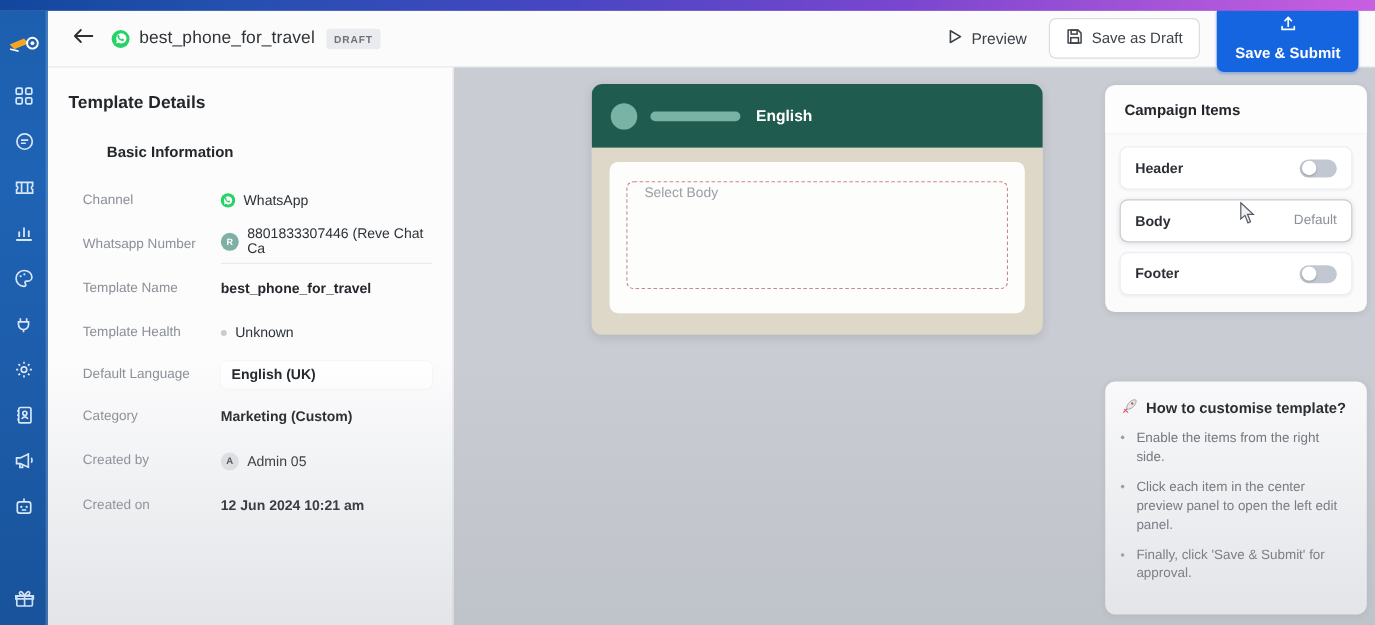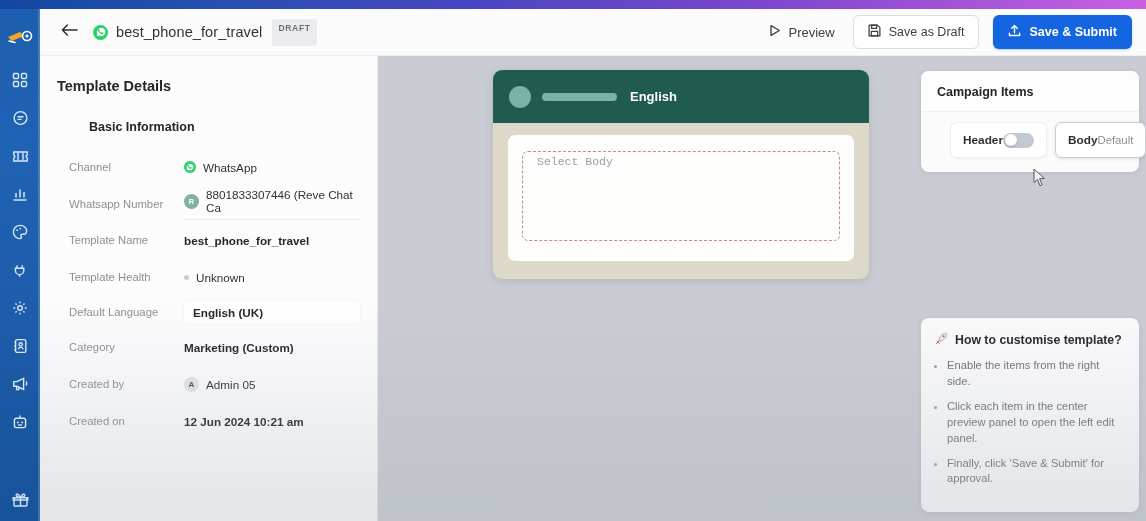--- a/index.html
+++ b/index.html
@@ -59,40 +59,41 @@
     width:15px;height:15px;border-radius:50%;background:#25d366;
     margin-left:11px; display:flex;align-items:center;justify-content:center;
     flex:0 0 auto;
   }
   .tpl-title{
     margin-left:8px; font-size:14.5px; color:#2f3337; letter-spacing:.1px;
   }
   .draft-badge{
     margin-left:10px; background:#e9ebee; color:#6d7279;
     font-size:8.5px; letter-spacing:.7px; font-weight:700;
-    padding:4px 6px 13px; border-radius:3px;
+    padding:4px 6px 3px; border-radius:3px;
   }
   .header-right{ margin-left:auto; display:flex; align-items:center; gap:14px; padding-right:14px;}
   .btn-preview{
     display:flex;align-items:center;gap:7px;
     font-size:13px;color:#3d4248;cursor:pointer;
     padding:6px 4px;
   }
   .btn-draft{
     display:flex;align-items:center;gap:8px;
     font-size:12.5px;color:#3d4248;cursor:pointer;
     background:#fff;border:1px solid #d9dce0;border-radius:6px;
     padding:8px 14px;
   }
   .btn-submit{
     display:flex;align-items:center;gap:8px;
     font-size:12.5px;color:#fff;cursor:pointer;font-weight:600;
     background:#1565e0;border-radius:6px;
     padding:9px 15px;
     box-shadow:0 1px 2px rgba(21,101,224,.3);
+    flex-direction:column;
   }
 
   
   .left-panel{
     position:absolute; top:56px; left:40px; width:338px; height:465px;
     background:#fcfcfd;
     border-right:1px solid #e6e8eb;
     z-index:10;
     overflow:hidden;
   }
@@ -143,40 +144,39 @@
   .pv-lang{ color:#fff;font-size:13px;font-weight:700;margin-left:13px;}
   .pv-body-wrap{ padding:12px 15px 18px; }
   .pv-bubble{
     background:#fdfdfb; border-radius:7px; padding:16px 14px 20px;
   }
   .pv-slot{
     border:1.4px dashed #c58b8b; border-radius:6px;
     height:90px; padding:3px 14px;
     font-size:11.5px; color:#9aa0a6;
     cursor:pointer;
-    font-family:Liberation Mono, monospace;
   }
 
   
   .right{
     position:absolute; top:56px; left:918px; width:228px; height:465px;
     z-index:5;
   }
   .card{
     position:absolute; left:3px; width:218px;
     background:#fbfbfc; border-radius:8px;
     box-shadow:0 1px 5px rgba(35,40,50,.10);
   }
   .card-items{ top:15px; }
   .card-help{ top:262px; padding-bottom:16px; }
   .ci-head{
     padding:14px 16px 12px; font-size:12.5px;font-weight:700;color:#23272b;
     border-bottom:1px solid #eef0f2; background:#fdfdfe; border-radius:8px 8px 0 0;
   }
-  .ci-list{ padding:10px 12px 14px; display:flex; flex-direction:row; gap:8px;margin-left:17px; }
+  .ci-list{ padding:10px 12px 14px; display:flex; flex-direction:column; gap:8px; }
   .ci-row{
     background:#fff; border:1px solid #eceef1; border-radius:7px;
     height:36px; display:flex; align-items:center; padding:0 12px;
     cursor:pointer;
     box-shadow:0 1px 2px rgba(35,40,50,.05);
   }
   .ci-row.selected{ border:1px solid #c8ccd2; box-shadow:0 1px 4px rgba(35,40,50,.12); }
   .ci-label{ font-size:11.8px; font-weight:700; color:#2b2f34; }
   .ci-right{ margin-left:auto; font-size:11.3px; color:#8b9097; }
   .toggle{

